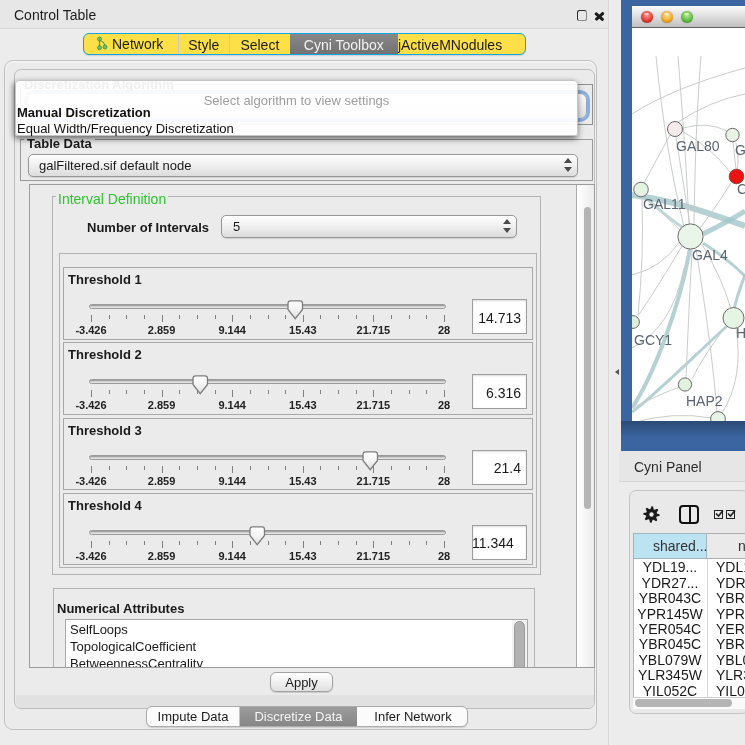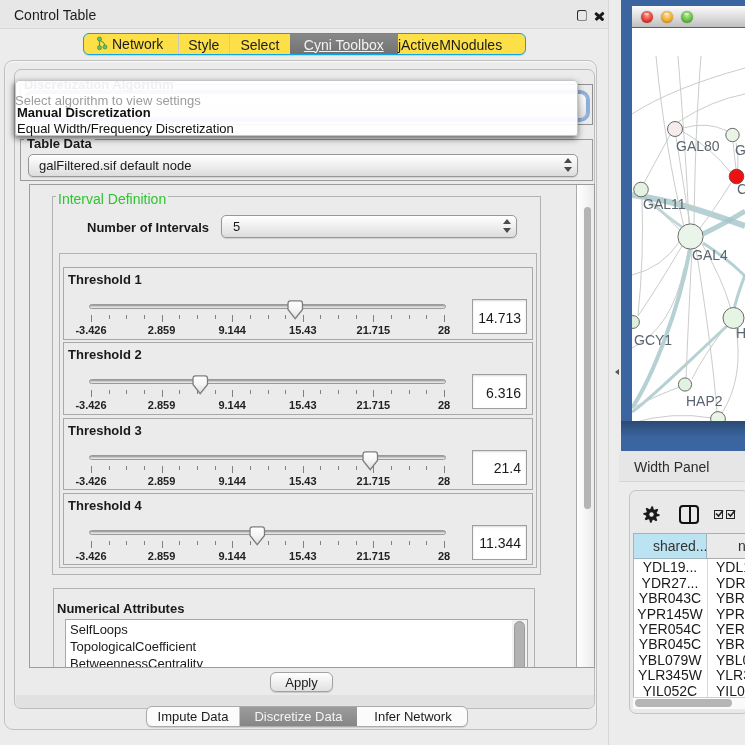--- a/index.html
+++ b/index.html
@@ -198,21 +198,21 @@
       <defs>
         <linearGradient id="thg493" x1="0" y1="0" x2="0" y2="1">
           <stop offset="0" stop-color="#ffffff"></stop>
           <stop offset="0.5" stop-color="#f4f4f4"></stop>
           <stop offset="1" stop-color="#dedede"></stop>
         </linearGradient>
       </defs>
       <path d="M1,3.5 Q1,0.8 3.5,0.8 L13,0.8 Q15.5,0.8 15.5,3.5 L15.5,9.5 L8.2,18.7 L1,9.5 Z" fill="url(#thg493)" stroke="#7d7d7d" stroke-width="1.3"></path>
     </svg>
 <div class="abs" style="left:442px;top:339.9px;width:55px;height:35px;background:#ffffff;border:1px solid #9e9e9e;box-shadow:inset 0 1px 2px rgba(0,0,0,.15);"></div>
-<div class="abs" style="left:442px;top:350.4px;width:49px;text-align:right;font-size:14px;color:#1a1a1a;">11.344</div>
+<div class="abs" style="left:442px;top:350.4px;width:49px;font-size:14px;color:#1a1a1a;">11.344</div>
 <div class="abs" style="left:23px;top:403px;width:482px;height:130px;border:1px solid #b2b2b2;"></div>
 <div class="abs b13" style="left:27px;top:416px;">Numerical Attributes</div>
 <div class="abs" style="left:35px;top:434px;width:463px;height:90px;background:#ffffff;border:1px solid #a8a8a8;"></div>
 <div class="abs r13" style="left:40px;top:437px;">SelfLoops</div>
 <div class="abs r13" style="left:40px;top:454px;">TopologicalCoefficient</div>
 <div class="abs r13" style="left:40px;top:470.5px;">BetweennessCentrality</div>
 <div class="abs" style="left:482px;top:435px;width:15px;height:70px;background:#f2f2f2;"></div>
 <div class="abs" style="left:484px;top:436px;width:11px;height:60px;background:#b2b2b2;border:1px solid #9b9b9b;border-radius:6px;"></div>
 <div class="abs" style="left:546px;top:-2px;width:20px;height:486px;background:linear-gradient(90deg,#ffffff,#e9e9e9);border-left:1px solid #aaaaaa;"></div>
 <div class="abs" style="left:553.5px;top:22px;width:7.5px;height:302px;background:#b4b4b4;border-radius:4px;"></div>
@@ -221,32 +221,32 @@
 <div class="abs" style="left:270px;top:675px;width:63px;text-align:center;font-size:13px;color:#1a1a1a;">Apply</div>
 <div class="abs" style="left:146px;top:706px;width:322px;height:21px;border:1px solid #ababab;border-radius:6px;background:#fbfbfb;overflow:hidden;box-shadow:0 1px 1px rgba(0,0,0,.12);">
     <div style="position:absolute;left:0;top:0;width:93px;height:21px;border-right:1px solid #c4c4c4;text-align:center;font-size:13px;color:#1a1a1a;line-height:20px;">Impute Data</div>
     <div style="position:absolute;left:93px;top:0;width:117px;height:21px;background:linear-gradient(#9c9c9c,#848484);text-align:center;font-size:13px;color:#f5f5f5;line-height:20px;">Discretize Data</div>
     <div style="position:absolute;left:210px;top:0;width:112px;height:21px;text-align:center;font-size:13px;color:#1a1a1a;line-height:20px;">Infer Network</div>
   </div>
 <div class="abs" style="left:83px;top:32.5px;width:443px;height:22.5px;border:1px solid #0ea5e9;border-radius:6px;background:#fde047;overflow:hidden;box-shadow:0 1px 1px rgba(0,0,0,.12);">
     <div style="position:absolute;left:0;top:0;width:94.5px;height:23px;border-right:1px solid #c8c8c8;"></div>
     <div style="position:absolute;left:94.5px;top:0;width:51.5px;height:23px;border-right:1px solid #c8c8c8;text-align:center;font-size:14px;color:#1c1c1c;line-height:22px;">Style</div>
     <div style="position:absolute;left:146px;top:0;width:59.7px;height:23px;text-align:center;font-size:14px;color:#1c1c1c;line-height:22px;">Select</div>
-    <div style="position:absolute;left:205.7px;top:0;width:108.2px;height:23px;background:linear-gradient(#888888,#6f6f6f);text-align:center;font-size:14px;color:#f2f2f2;line-height:22px;text-decoration:underline;">Cyni Toolbox</div>
+    <div style="position:absolute;left:205.7px;top:0;width:108.2px;height:23px;background:linear-gradient(#888888,#6f6f6f);text-align:center;font-size:14px;color:#f2f2f2;line-height:22px;">Cyni Toolbox</div>
     <div style="position:absolute;left:313.9px;top:0;width:129.1px;height:23px;font-size:14px;color:#1c1c1c;line-height:22px;">jActiveMNodules</div>
   </div>
 <svg class="abs" style="left:95px;top:36px;" width="14" height="15" viewBox="0 0 14 15">
     <path d="M4.5,4.5 L4.5,10.5 M5,4.5 C8,5.5 9.5,7.5 9.8,9.5" stroke="#4f9e4f" stroke-width="1.2" fill="none"></path>
     <circle cx="4.5" cy="3" r="2" fill="#6cc06c" stroke="#3f8f3f" stroke-width="0.8"></circle>
     <circle cx="4.5" cy="11.7" r="2" fill="#6cc06c" stroke="#3f8f3f" stroke-width="0.8"></circle>
     <circle cx="10" cy="11" r="2" fill="#6cc06c" stroke="#3f8f3f" stroke-width="0.8"></circle>
   </svg>
 <div class="abs" style="left:112px;top:36px;font-size:14px;color:#1c1c1c;">Network</div>
 <div class="abs" style="left:15px;top:80px;width:563px;height:56px;background:rgba(255,255,255,0.93);border:1px solid #c6c6c6;border-radius:4px 4px 3px 3px;box-shadow:0 3px 7px rgba(0,0,0,0.4),-2px 2px 5px rgba(0,0,0,0.25);"></div>
-<div class="abs" style="left:15px;top:93px;width:563px;text-align:left;font-size:13px;color:#9d9d9d;">Select algorithm to view settings</div>
+<div class="abs" style="left:15px;top:93px;width:563px;text-align:center;font-size:13px;color:#9d9d9d;">Select algorithm to view settings</div>
 <div class="abs" style="left:17px;top:104.5px;font-size:13px;font-weight:bold;color:#111;">Manual Discretization</div>
 <div class="abs" style="left:17px;top:120.5px;font-size:13px;color:#111;">Equal Width/Frequency Discretization</div>
 <div class="abs" style="left:615px;top:369px;width:0;height:0;border-top:3px solid transparent;border-bottom:3px solid transparent;border-right:4px solid #555;"></div>
 <div class="abs" style="left:621px;top:0;width:124px;height:451px;background:#3a65a0;"></div>
 <div class="abs" style="left:632px;top:6px;width:113px;height:22px;background:linear-gradient(#fbfbfb,#d9d9d9 60%,#bfbfbf);border-bottom:1px solid #5f5f5f;"></div>
 <div class="abs" style="left:640.7px;top:11.4px;width:12px;height:12px;border-radius:50%;background:radial-gradient(circle at 50% 35%, #ff9d96 0%, #e23830 58%, #8e130d 100%);box-shadow:0 0 1px #666;"></div>
 <div class="abs" style="left:643.7px;top:12.6px;width:5px;height:2.5px;border-radius:50%;background:rgba(255,255,255,.55);"></div>
 <div class="abs" style="left:660.5px;top:11.4px;width:12px;height:12px;border-radius:50%;background:radial-gradient(circle at 50% 35%, #ffe0a0 0%, #efa722 58%, #9e6206 100%);box-shadow:0 0 1px #666;"></div>
 <div class="abs" style="left:663.5px;top:12.6px;width:5px;height:2.5px;border-radius:50%;background:rgba(255,255,255,.55);"></div>
 <div class="abs" style="left:680.8px;top:11.4px;width:12px;height:12px;border-radius:50%;background:radial-gradient(circle at 50% 35%, #b8ec9e 0%, #5eba3c 58%, #2f7418 100%);box-shadow:0 0 1px #666;"></div>
@@ -297,21 +297,21 @@
     <text x="44" y="123" font-family="Liberation Sans, sans-serif" font-size="14" fill="#5b6570">GAL80</text>
     <text x="103" y="127" font-family="Liberation Sans, sans-serif" font-size="14" fill="#5b6570">GA</text>
     <text x="11" y="181" font-family="Liberation Sans, sans-serif" font-size="14" fill="#5b6570">GAL11</text>
     <text x="105" y="166" font-family="Liberation Sans, sans-serif" font-size="14" fill="#5b6570">C</text>
     <text x="60" y="232" font-family="Liberation Sans, sans-serif" font-size="14" fill="#5b6570">GAL4</text>
     <text x="2" y="317" font-family="Liberation Sans, sans-serif" font-size="14" fill="#5b6570">GCY1</text>
     <text x="104" y="310" font-family="Liberation Sans, sans-serif" font-size="14" fill="#5b6570">H</text>
     <text x="54" y="378" font-family="Liberation Sans, sans-serif" font-size="14" fill="#5b6570">HAP2</text>
   </svg>
 <div class="abs" style="left:619px;top:451px;width:126px;height:31px;background:#e6e6e6;border-bottom:1px solid #d5d5d5;"></div>
-<div class="abs" style="left:634px;top:459px;font-size:14px;color:#2c2c2c;">Width Panel</div>
+<div class="abs" style="left:634px;top:459px;font-size:14px;color:#2c2c2c;">Cyni Panel</div>
 <div class="abs" style="left:609px;top:482px;width:136px;height:263px;background:#ececec;"></div>
 <div class="abs" style="left:629px;top:490px;width:120px;height:224px;background:#e9e9e9;border:1px solid #c4c4c4;border-radius:7px;"></div>
 <svg class="abs" style="left:643px;top:506px;" width="17" height="17" viewBox="0 0 17 17">
     <path d="M8.5,0.3 L10.1,0.5 L10.6,3.3 L11.6,3.8 L14.3,2.7 L15.3,3.9 L13.7,6.4 L14.0,7.4 L16.7,8.5 L16.5,10.1 L13.7,10.6 L13.2,11.6 L14.3,14.3 L13.1,15.3 L10.6,13.7 L9.6,14.0 L8.5,16.7 L6.9,16.5 L6.4,13.7 L5.4,13.2 L2.7,14.3 L1.7,13.1 L3.3,10.6 L3.0,9.6 L0.3,8.5 L0.5,6.9 L3.3,6.4 L3.8,5.4 L2.7,2.7 L3.9,1.7 L6.4,3.3 L7.4,3.0 L8.5,0.3 Z" fill="#1a1a1a"></path>
     <circle cx="8.5" cy="8.5" r="2.2" fill="#e9e9e9"></circle>
   </svg>
 <div class="abs" style="left:679px;top:504.5px;width:20px;height:19px;border:2.8px solid #111;border-radius:4px;"></div>
 <div class="abs" style="left:688.5px;top:506px;width:2.2px;height:16px;background:#111;"></div>
 <div class="abs" style="left:714px;top:510px;width:9px;height:9px;border:1.5px solid #222;"></div>
 <svg class="abs" style="left:714px;top:508px;" width="11" height="11" viewBox="0 0 11 11">

